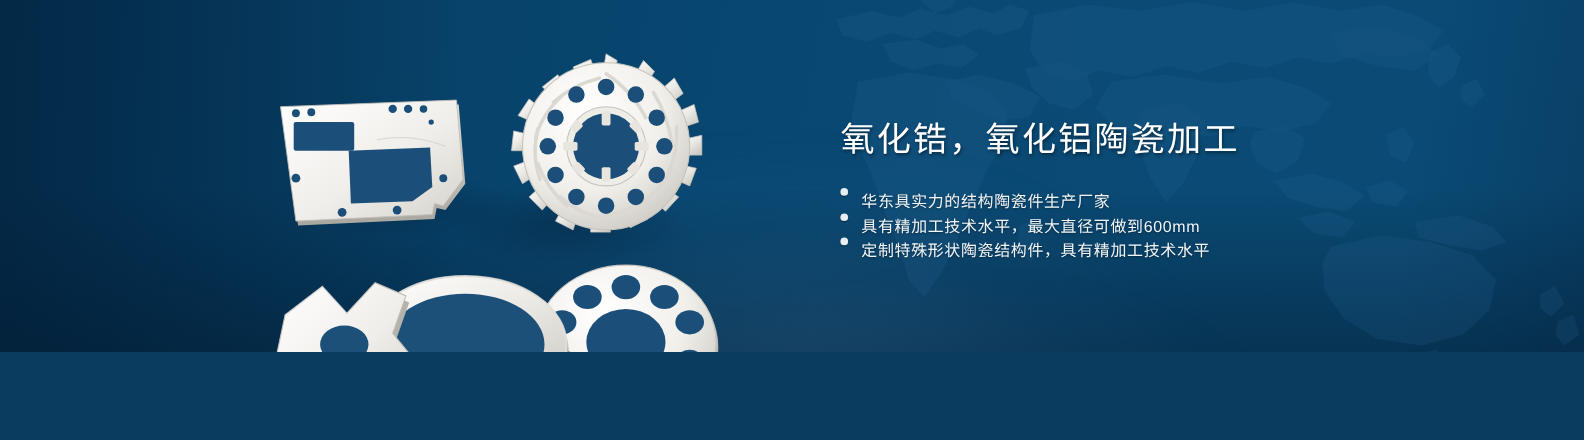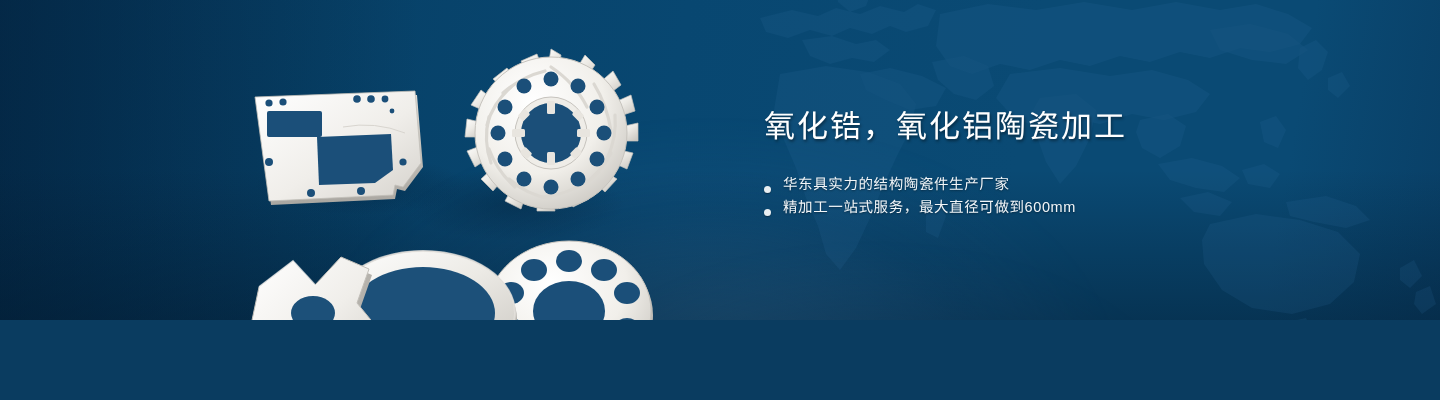--- a/index.html
+++ b/index.html
@@ -110,21 +110,21 @@
     line-height: 1.2;
     white-space: nowrap;
   }
   .bullets {
     list-style: none;
     margin: 26px 0 0 0;
     padding: 0;
   }
   .bullet {
     display: flex;
-    align-items: flex-end;
+    align-items: flex-start;
     height: 22px;
     margin: 0 0 0.5px 0;
   }
   .bullet-dot {
     flex: 0 0 auto;
     width: 7px;
     height: 7px;
     border-radius: 50%;
     background: #e8eef2;
     margin-right: 12px;
@@ -360,18 +360,22 @@
   <div class="copy">
     <h1 class="headline">氧化锆，氧化铝陶瓷加工</h1>
 
     <ul class="bullets">
       <li class="bullet">
         <span class="bullet-dot"></span>
         <span class="bullet-text">华东具实力的结构陶瓷件生产厂家</span>
       </li>
       <li class="bullet">
         <span class="bullet-dot"></span>
-        <span class="bullet-text">精加工一站式服务，最大直径可做到600mm</span>
+        <span class="bullet-text">具有精加工技术水平，最大直径可做到600mm</span>
+      </li>
+      <li class="bullet">
+        <span class="bullet-dot"></span>
+        <span class="bullet-text">定制特殊形状陶瓷结构件，具有精加工技术水平</span>
       </li>
     </ul>
   </div>
 
 </div>
 
 </body></html>

